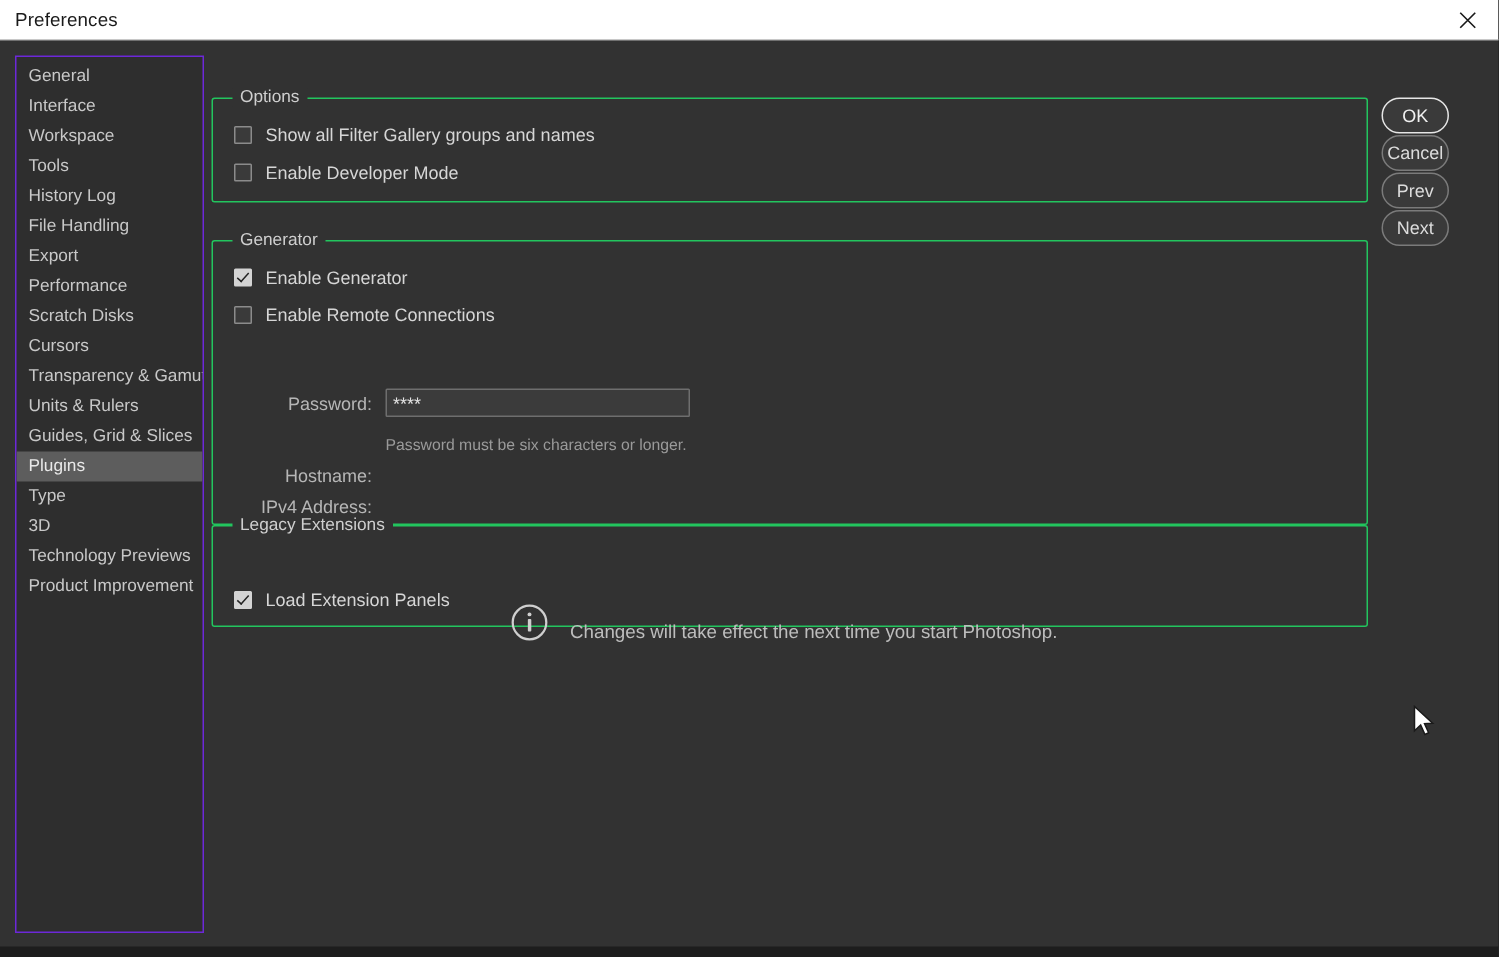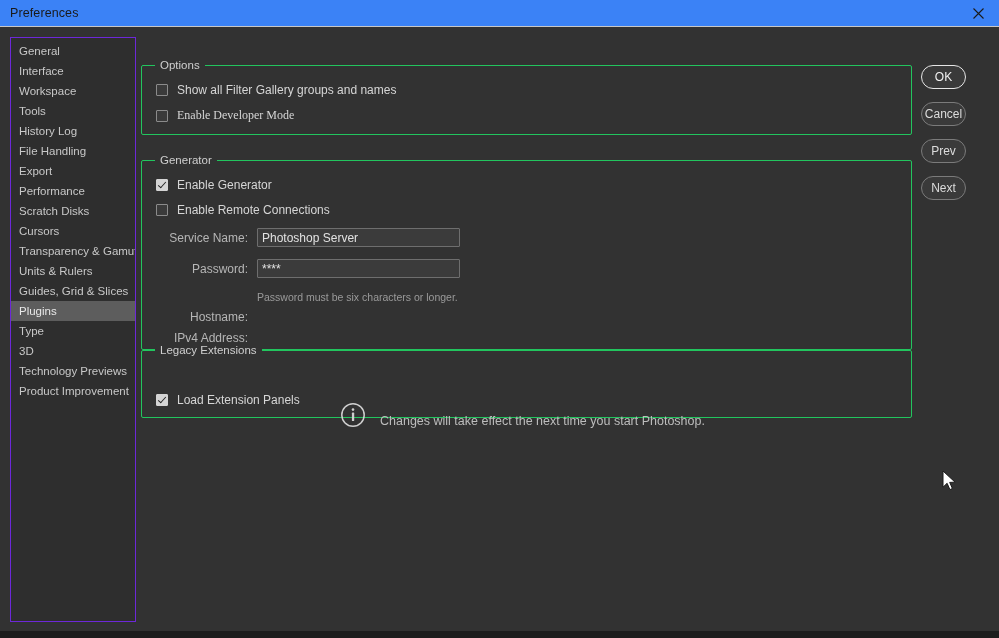--- a/index.html
+++ b/index.html
@@ -22,21 +22,21 @@
     height: 638px;
     background: #323232;
   }
 
   
   .titlebar {
     position: absolute;
     left: 0; top: 0;
     width: 999px;
     height: 27px;
-    background: #3b82f6;
+    background: #ffffff;
     border-bottom: 1px solid #c8c8c8;
     box-sizing: border-box;
   }
   .titlebar-title {
     position: absolute;
     left: 10px;
     top: 6px;
     font-size: 12.5px;
     color: #1a1a1a;
     letter-spacing: .1px;
@@ -235,21 +235,21 @@
   .buttons {
     position: absolute;
     left: 921px;
     top: 38px;
     width: 68px;
   }
   .btn {
     display: block;
     width: 45px;
     height: 24px;
-    margin-bottom: 13px;
+    margin-bottom: 1px;
     background: #3a3a3a;
     border: 1px solid #7b7b7b;
     border-radius: 12px;
     color: #dcdcdc;
     font-family: "Liberation Sans", sans-serif;
     font-size: 12px;
     cursor: default;
     padding: 0;
     outline: none;
   }
@@ -310,43 +310,39 @@
     <div class="content">
 
       <div class="group" id="group-options">
         <div class="group-legend">Options</div>
 
         <div class="check-row" style="left:14px; top:17px;">
           <span class="checkbox"></span>
           <span class="check-label">Show all Filter Gallery groups and names</span>
         </div>
 
-        <div class="check-row" style="left:14px; top:42px;font-family:Liberation Serif, serif;">
+        <div class="check-row" style="left:14px; top:42px;">
           <span class="checkbox"></span>
           <span class="check-label">Enable Developer Mode</span>
         </div>
       </div>
 
       <div class="group" id="group-generator">
         <div class="group-legend">Generator</div>
 
         <div class="check-row" style="left:14px; top:17px;">
           <span class="checkbox checked"></span>
           <span class="check-label">Enable Generator</span>
         </div>
 
         <div class="check-row" style="left:14px; top:42px;">
           <span class="checkbox"></span>
           <span class="check-label">Enable Remote Connections</span>
         </div>
 
-        <div class="field-row" style="left:22px; top:67px;">
-          <span class="field-label" style="width:84px;">Service Name:</span>
-          <input class="field-input" type="text" value="Photoshop Server" style="">
-        </div>
 
         <div class="field-row" style="left:22px; top:98px;">
           <span class="field-label" style="width:84px;">Password:</span>
           <input class="field-input" type="text" value="****" style="">
         </div>
 
         <div class="hint-text" style="left:115px; top:130px;">Password must be six characters or longer.</div>
 
         <div class="static-label-row" style="left:22px; top:149px;">
           <span class="field-label" style="width:84px;">Hostname:</span>

